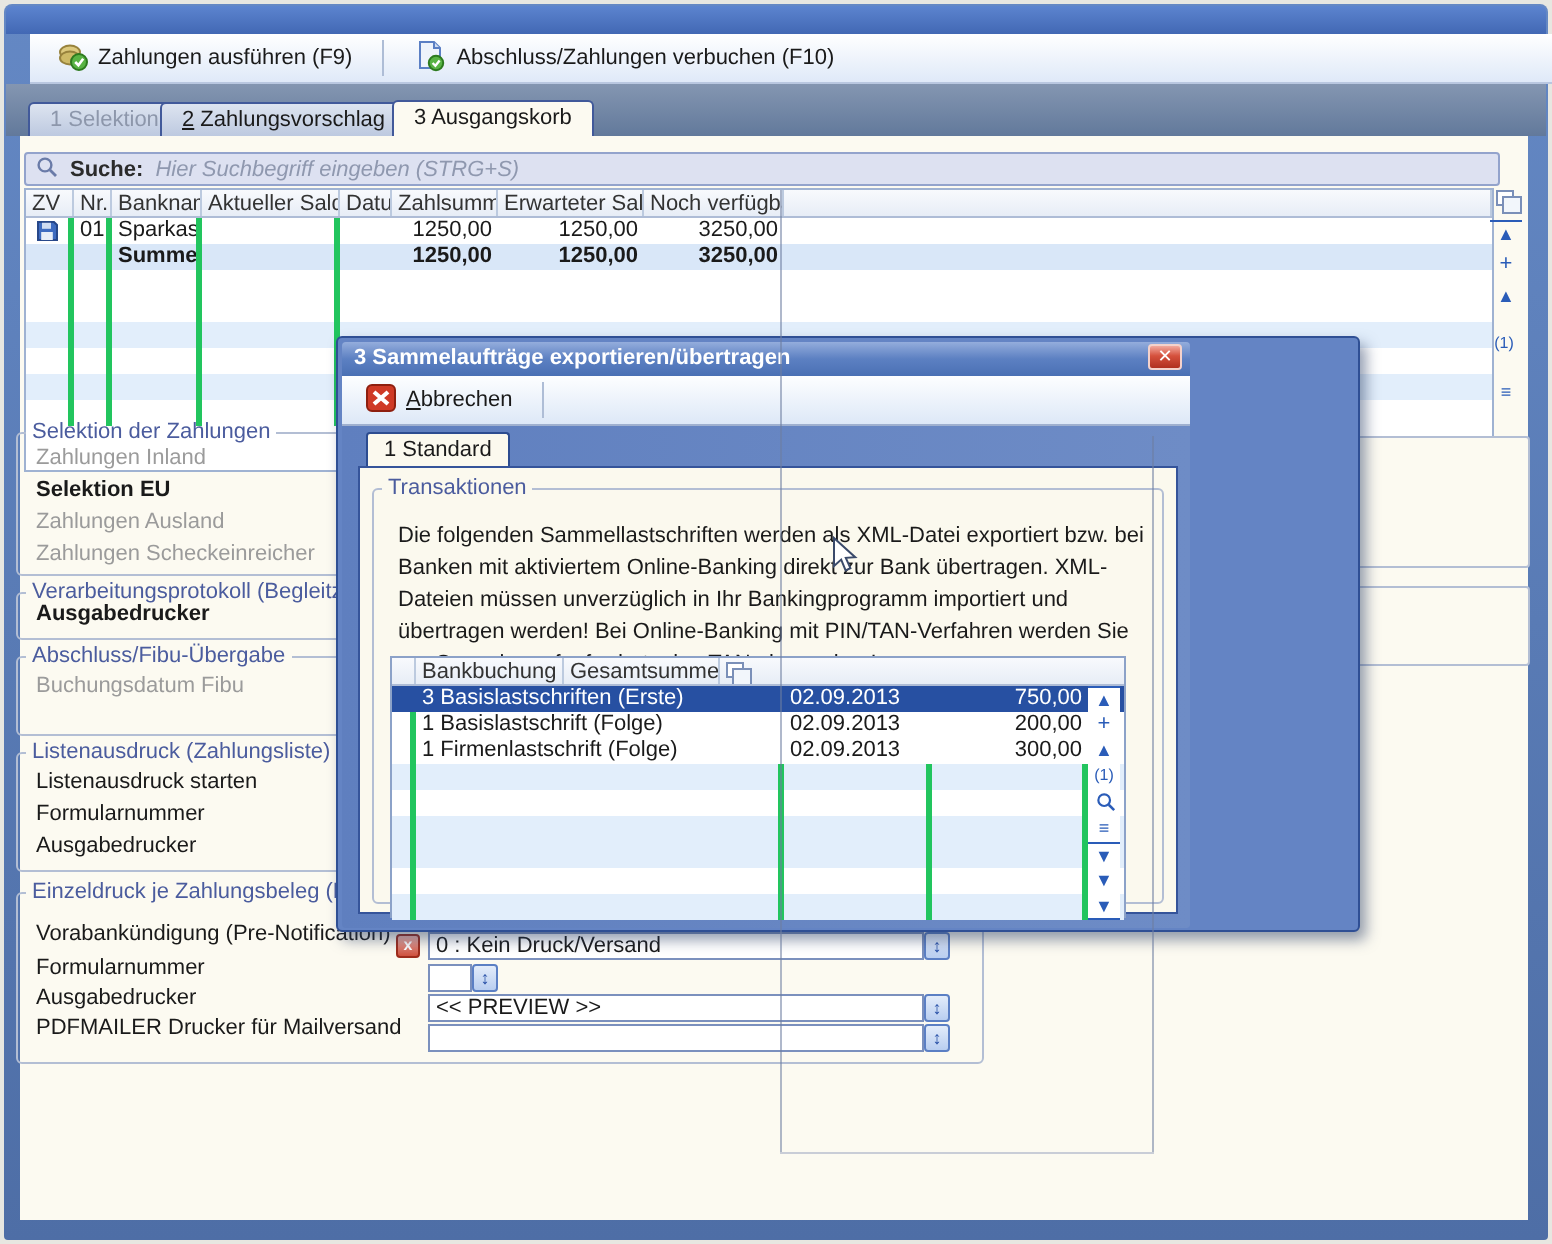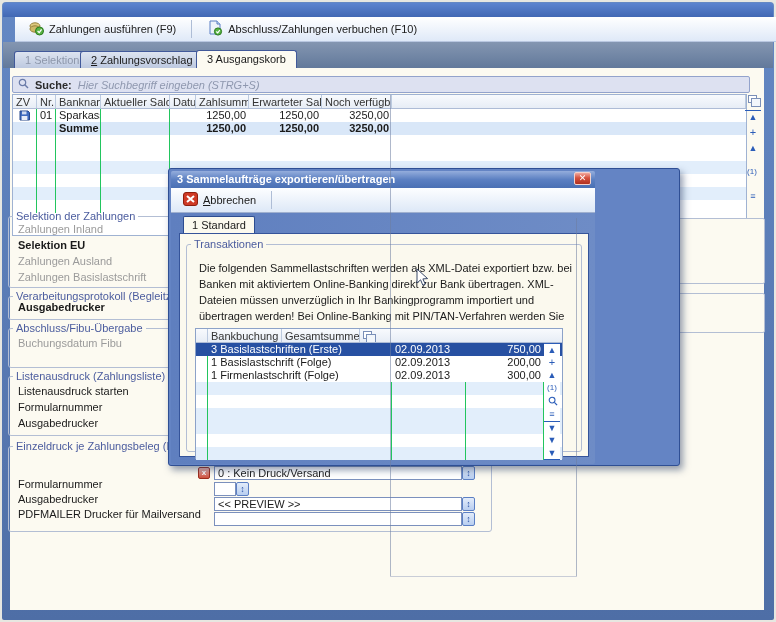--- a/index.html
+++ b/index.html
@@ -29,21 +29,21 @@
 
   
   .grid{border:1px solid #9fb2d2;background:#fff;}
   .gr{display:flex;height:13px;line-height:13px;}
   .gh{display:flex;height:14px;line-height:14px;background:linear-gradient(180deg,#f8fafd,#e7edf6);border-bottom:1px solid #aebcd6;color:#333;}
   .gh .gc{border-right:1px solid #bccadf;}
   .gc{padding:0 3px;overflow:hidden;white-space:nowrap;}
   .num{text-align:right;}
   .alt{background:#e2eefb;}
   .sumrow{background:#d9e7f8;font-weight:bold;}
-  .brd{border-right:1px solid #22c55e;}
+  .brd{border-right:3px solid #22c55e;}
   .sel{background:#2750a2;color:#fff;}
 
   
   .c0{width:24px}.c1{width:19px}.c2{width:45px}.c3{width:69px}.c4{width:26px}.c5{width:53px}.c6{width:73px}.c7{width:70px}.c8{flex:1}
 
   
   .m0{width:12px}.m1{width:184px}.m2{width:74px}.m3{width:78px}.m4{width:18px;text-align:center}
 
   
   fieldset{position:absolute;border:1px solid #b3bed4;border-radius:3px;margin:0;padding:0;}
@@ -232,21 +232,21 @@
   <div class="nav" style="left:745px;top:226px;">▼</div>
   <div class="nav" style="left:745px;top:241px;font-size:11px;">+</div>
   <div class="nav barb" style="left:745px;top:255px;">▼</div>
 
   <fieldset style="left:8px;top:210px;width:484px;height:78px;">
     <legend>Selektion der Zahlungen</legend>
   </fieldset>
   <div class="item gray" style="top:223px;">Zahlungen Inland</div>
   <div class="item b" style="top:239px;">Selektion EU</div>
   <div class="item gray" style="top:255px;">Zahlungen Ausland</div>
-  <div class="item gray" style="top:271px;">Zahlungen Basislastschrift</div>
+  <div class="item gray" style="top:271px;">Zahlungen Scheckeinreicher</div>
 
   <fieldset style="left:8px;top:290px;width:484px;height:30px;">
     <legend>Verarbeitungsprotokoll (Begleitzettel)</legend>
   </fieldset>
   <div class="item b" style="top:301px;">Ausgabedrucker</div>
 
   <fieldset style="left:8px;top:322px;width:484px;height:46px;">
     <legend>Abschluss/Fibu-Übergabe</legend>
   </fieldset>
   <div class="item gray" style="top:337px;">Buchungsdatum Fibu</div>
@@ -254,20 +254,21 @@
   <fieldset style="left:8px;top:370px;width:484px;height:66px;">
     <legend>Listenausdruck (Zahlungsliste)</legend>
   </fieldset>
   <div class="item" style="top:385px;">Listenausdruck starten</div>
   <div class="item" style="top:401px;">Formularnummer</div>
   <div class="item" style="top:417px;">Ausgabedrucker</div>
 
   <fieldset style="left:8px;top:440px;width:484px;height:92px;">
     <legend>Einzeldruck je Zahlungsbeleg (Pre-Notification)</legend>
   </fieldset>
+  <div class="item" style="top:461px;">Vorabankündigung (Pre-Notification)</div>
   <div class="item" style="top:478px;">Formularnummer</div>
   <div class="item" style="top:493px;">Ausgabedrucker</div>
   <div class="item" style="top:508px;">PDFMAILER Drucker für Mailversand</div>
 
   <div class="redx" style="left:198px;top:467px;">x</div>
   <div class="ddbox" style="left:214px;top:466px;width:248px;">0 : Kein Druck/Versand</div>
   <div class="ddbtn" style="left:462px;top:466px;">↕</div>
 
   <div class="ddbox" style="left:214px;top:482px;width:22px;"></div>
   <div class="ddbtn" style="left:236px;top:482px;">↕</div>

